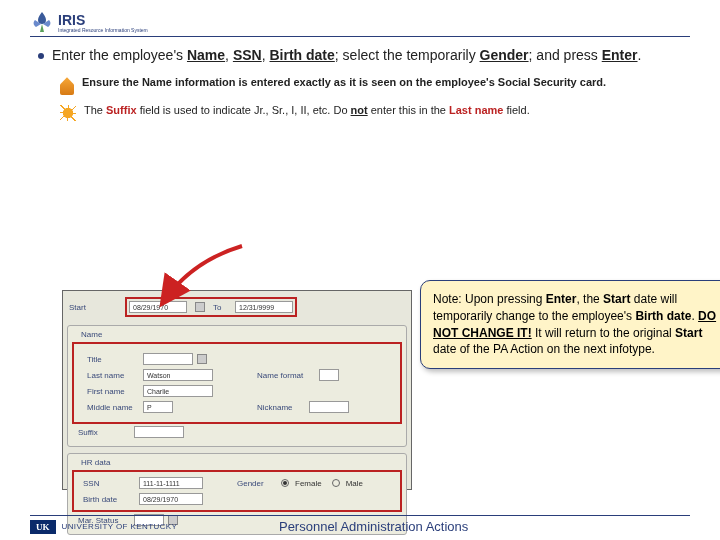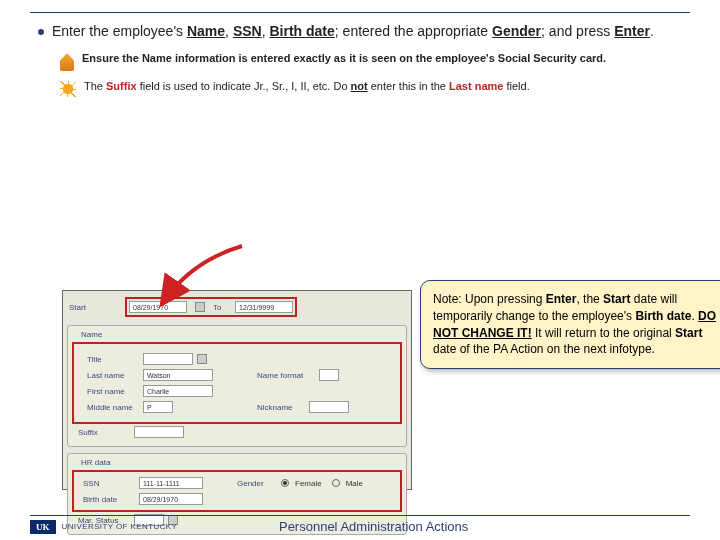--- a/index.html
+++ b/index.html
@@ -125,28 +125,40 @@
   .uk-name { font-size: 8px; color: #2a3e7a; letter-spacing: 0.4px; }
   .footer-title {
     flex: 1; text-align: center; font-size: 13px; color: #2a3e7a;
     font-family: "Trebuchet MS", sans-serif;
   }
 </style>
 </head>
 <body>
 
 <div class="header">
+  <div class="logo">
+    <svg class="logo-flower" viewBox="0 0 24 24">
+      <path d="M12 2 C10 5 8 7 8 10 C8 13 10 14 12 14 C14 14 16 13 16 10 C16 7 14 5 12 2" fill="#3a5a9a"></path>
+      <path d="M5 10 C3 12 3 15 6 17 L11 14 Z" fill="#6a8acc"></path>
+      <path d="M19 10 C21 12 21 15 18 17 L13 14 Z" fill="#6a8acc"></path>
+      <path d="M12 14 L10 22 L14 22 Z" fill="#5aa05a"></path>
+    </svg>
+    <div>
+      <div class="logo-text">IRIS</div>
+      <div class="logo-sub">Integrated Resource Information System</div>
+    </div>
+  </div>
 </div>
 <hr class="top">
 
 <div class="content">
   <div class="bullet-row">
     <div class="dot"></div>
     <div class="main-text">
-      <span>Enter the employee's </span><span class="bld">Name</span><span>, </span><span class="bld">SSN</span><span>, </span><span class="bld">Birth date</span><span>; entered the appropriate </span><span class="bld">Gender</span><span>; and press </span><span class="bld">Enter</span><span>.</span>
+      <span>Enter the employee's </span><span class="bld">Name</span><span>, </span><span class="bld">SSN</span><span>, </span><span class="bld">Birth date</span><span>; select the temporarily </span><span class="bld">Gender</span><span>; and press </span><span class="bld">Enter</span><span>.</span>
     </div>
   </div>
 
   <div class="sub-list">
     <div class="sub-item">
       <div class="warn-ico"></div>
       <div><b>Ensure the Name information is entered exactly as it is seen on the employee's Social Security card.</b></div>
     </div>
     <div class="sub-item">
       <div class="sun-ico"></div>

